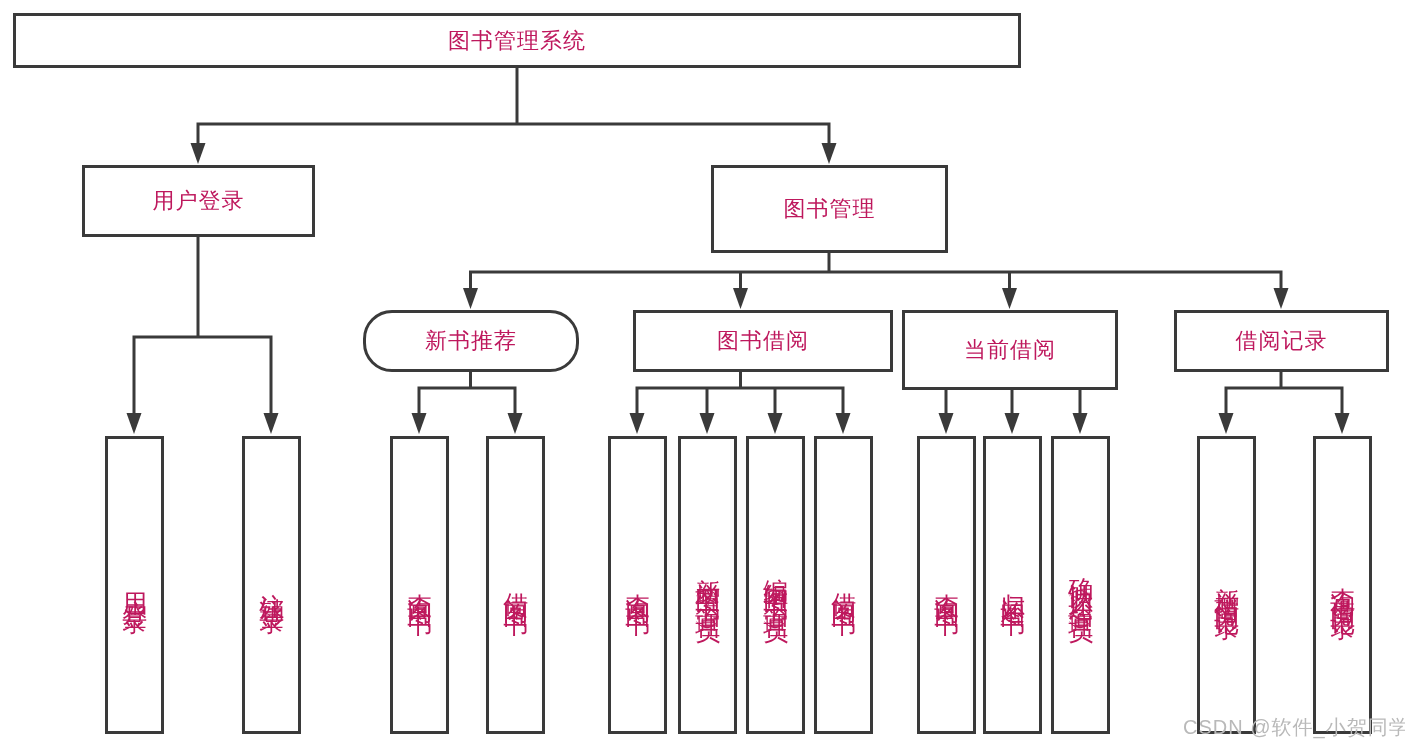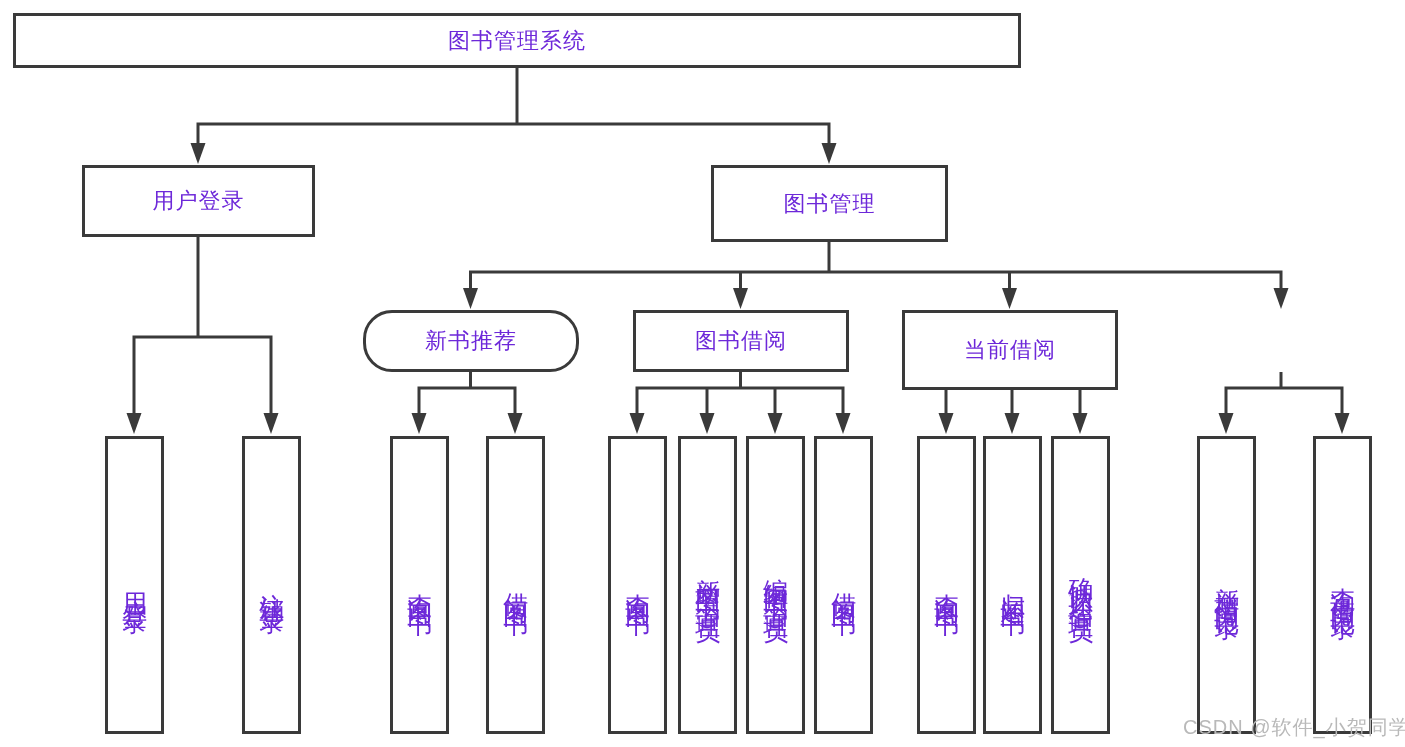--- a/index.html
+++ b/index.html
@@ -22,21 +22,21 @@
     z-index: 1;
   }
   .box {
     position: absolute;
     box-sizing: border-box;
     border: 3px solid #3a3a3a;
     background: #ffffff;
     display: flex;
     align-items: center;
     justify-content: center;
-    color: #6d28d9;
+    color: #be185d;
     z-index: 2;
   }
   .h-label {
     font-size: 22px;
     letter-spacing: 1px;
     white-space: nowrap;
   }
   .v-box .v-label {
     writing-mode: vertical-rl;
     text-orientation: mixed;
@@ -113,32 +113,35 @@
     </g>
   </svg>
 
   <div class="box" style="left:13px; top:13px; width:1008px; height:55px;">
     <span class="h-label">图书管理系统</span>
   </div>
 
   <div class="box" style="left:82px; top:165px; width:233px; height:72px;">
     <span class="h-label">用户登录</span>
   </div>
-  <div class="box" style="left:711px; top:165px; width:237px; height:77px;">
+  <div class="box" style="left:711px; top:165px; width:237px; height:88px;">
     <span class="h-label">图书管理</span>
   </div>
 
   <div class="box" style="left:363px; top:310px; width:216px; height:62px;border-radius:29px;">
     <span class="h-label">新书推荐</span>
   </div>
-  <div class="box" style="left:633px; top:310px; width:216px; height:62px;">
+  <div class="box" style="left:633px; top:310px; width:260px; height:62px;">
     <span class="h-label">图书借阅</span>
   </div>
   <div class="box" style="left:902px; top:310px; width:216px; height:80px;">
     <span class="h-label">当前借阅</span>
+  </div>
+  <div class="box" style="left:1174px; top:310px; width:215px; height:62px;">
+    <span class="h-label">借阅记录</span>
   </div>
 
   <div class="box v-box" style="left:105px; top:436px; width:59px; height:298px;">
     <span class="v-label">用户登录</span>
   </div>
   <div class="box v-box" style="left:242px; top:436px; width:59px; height:298px;">
     <span class="v-label">注销登录</span>
   </div>
 
   <div class="box v-box" style="left:390px; top:436px; width:59px; height:298px;">

